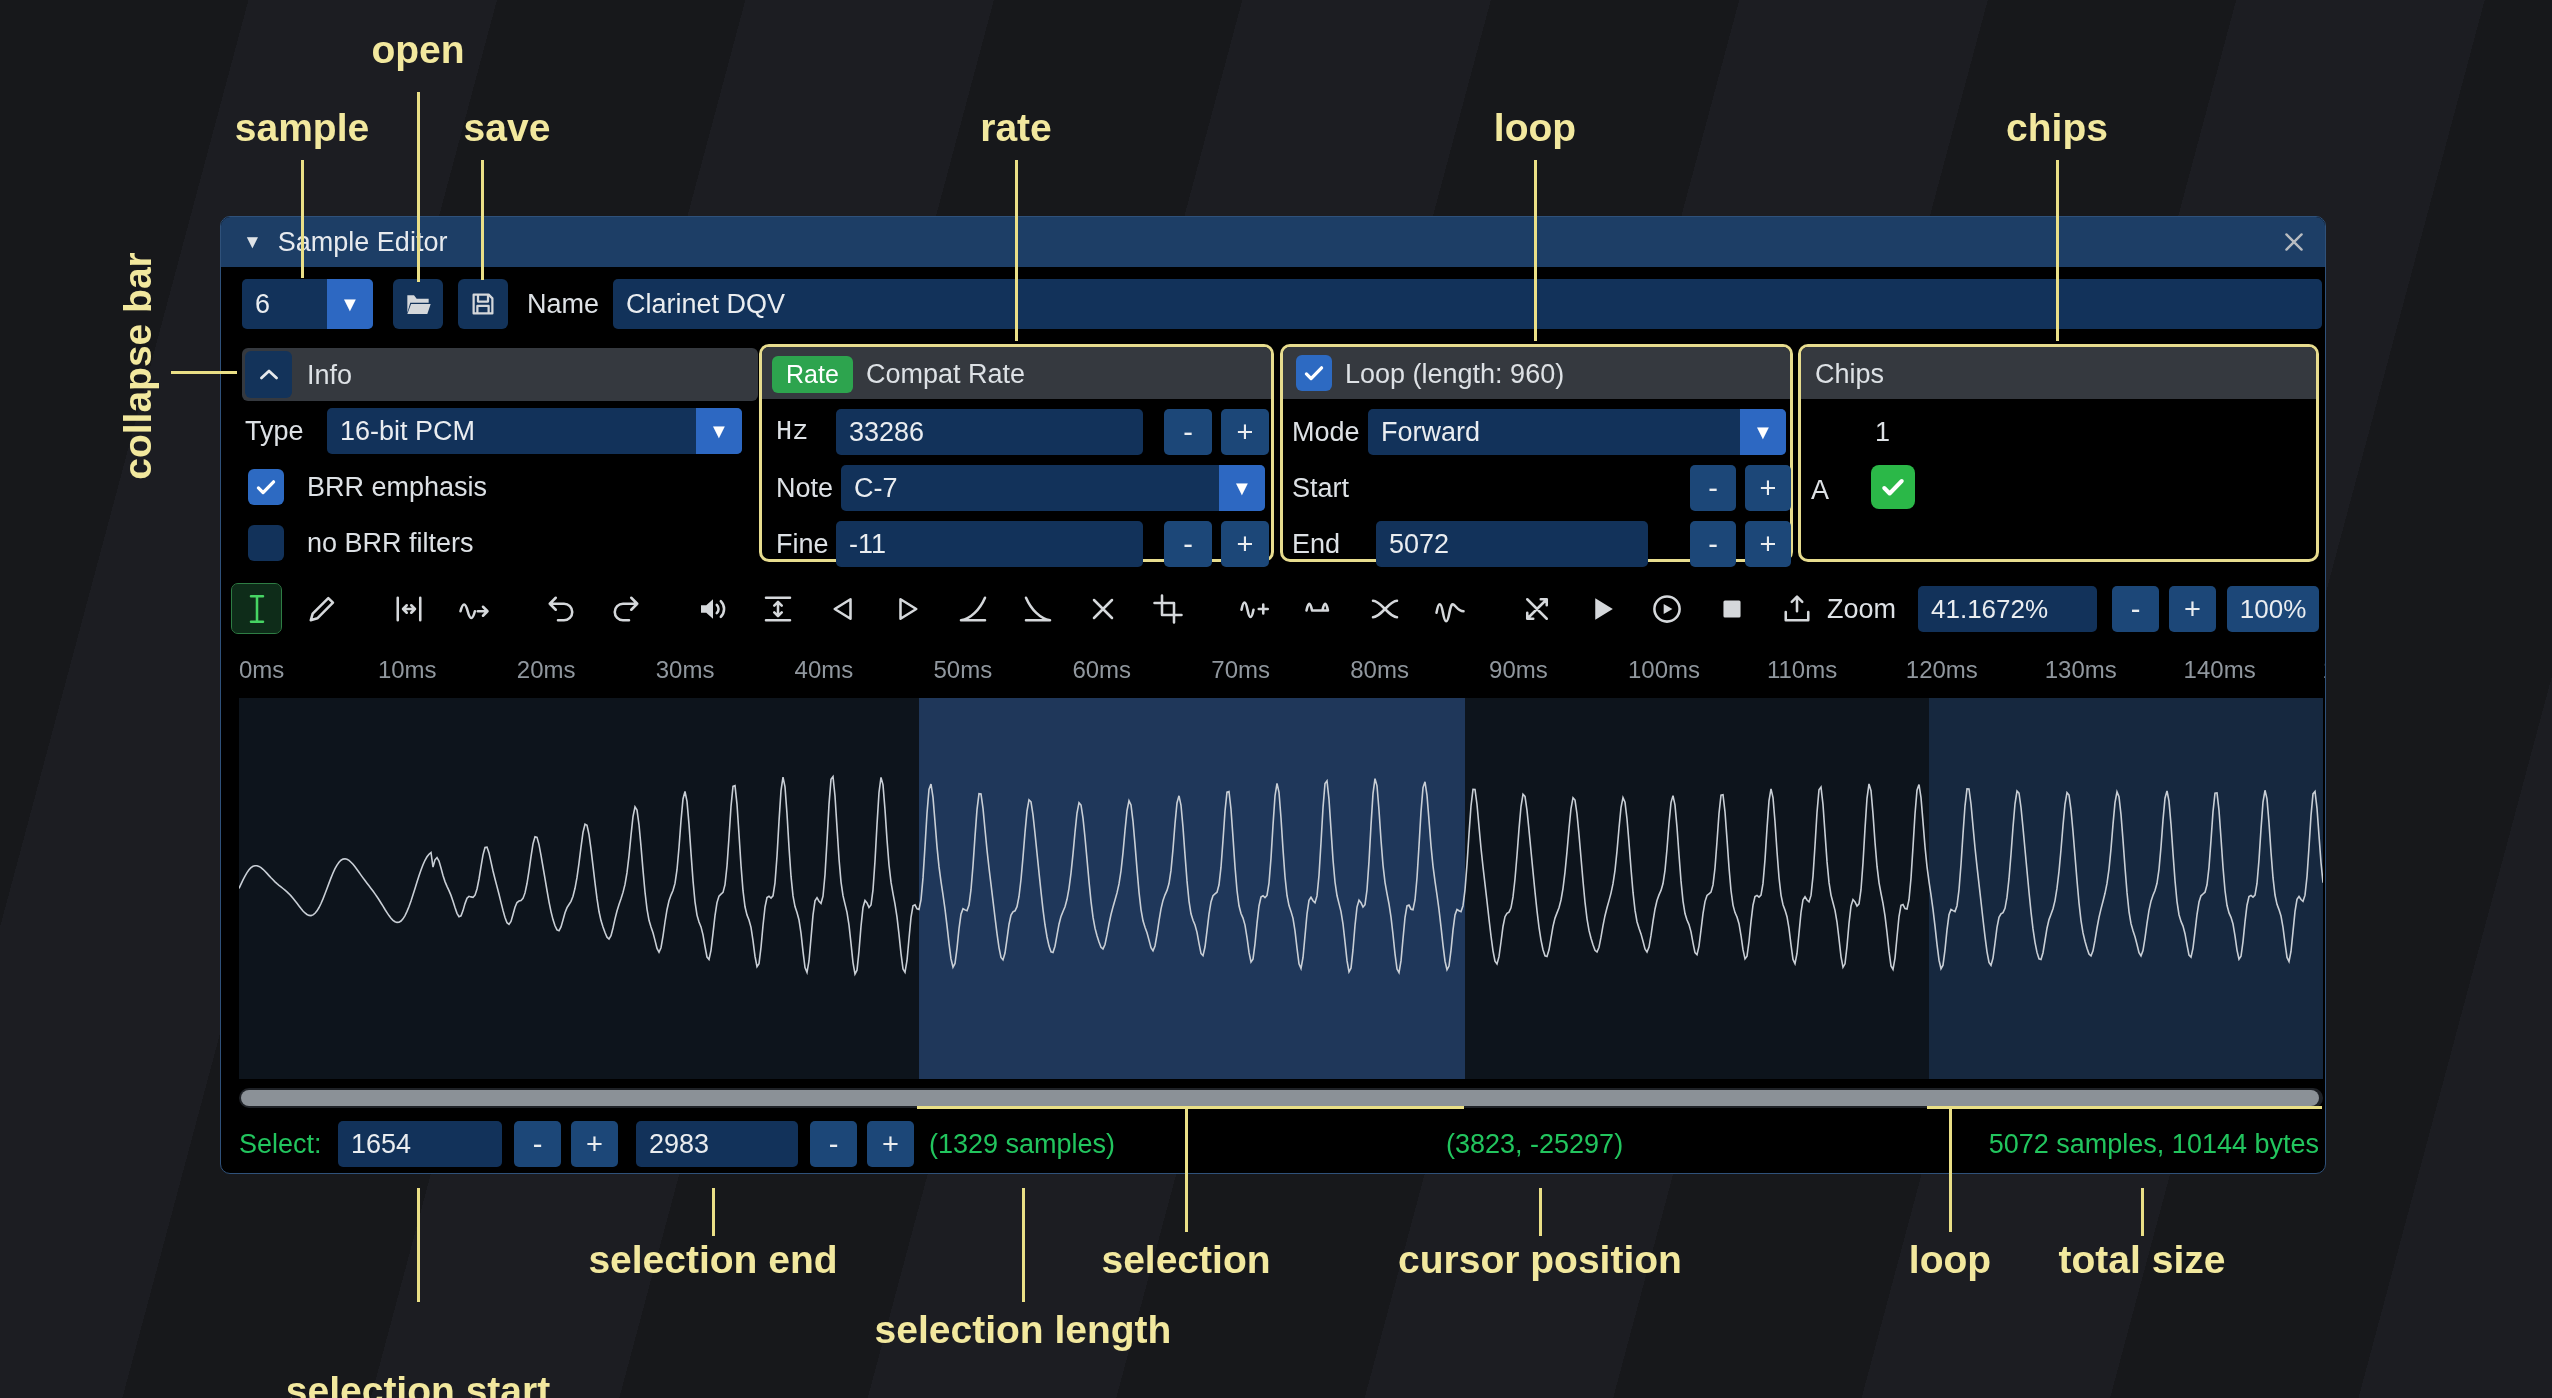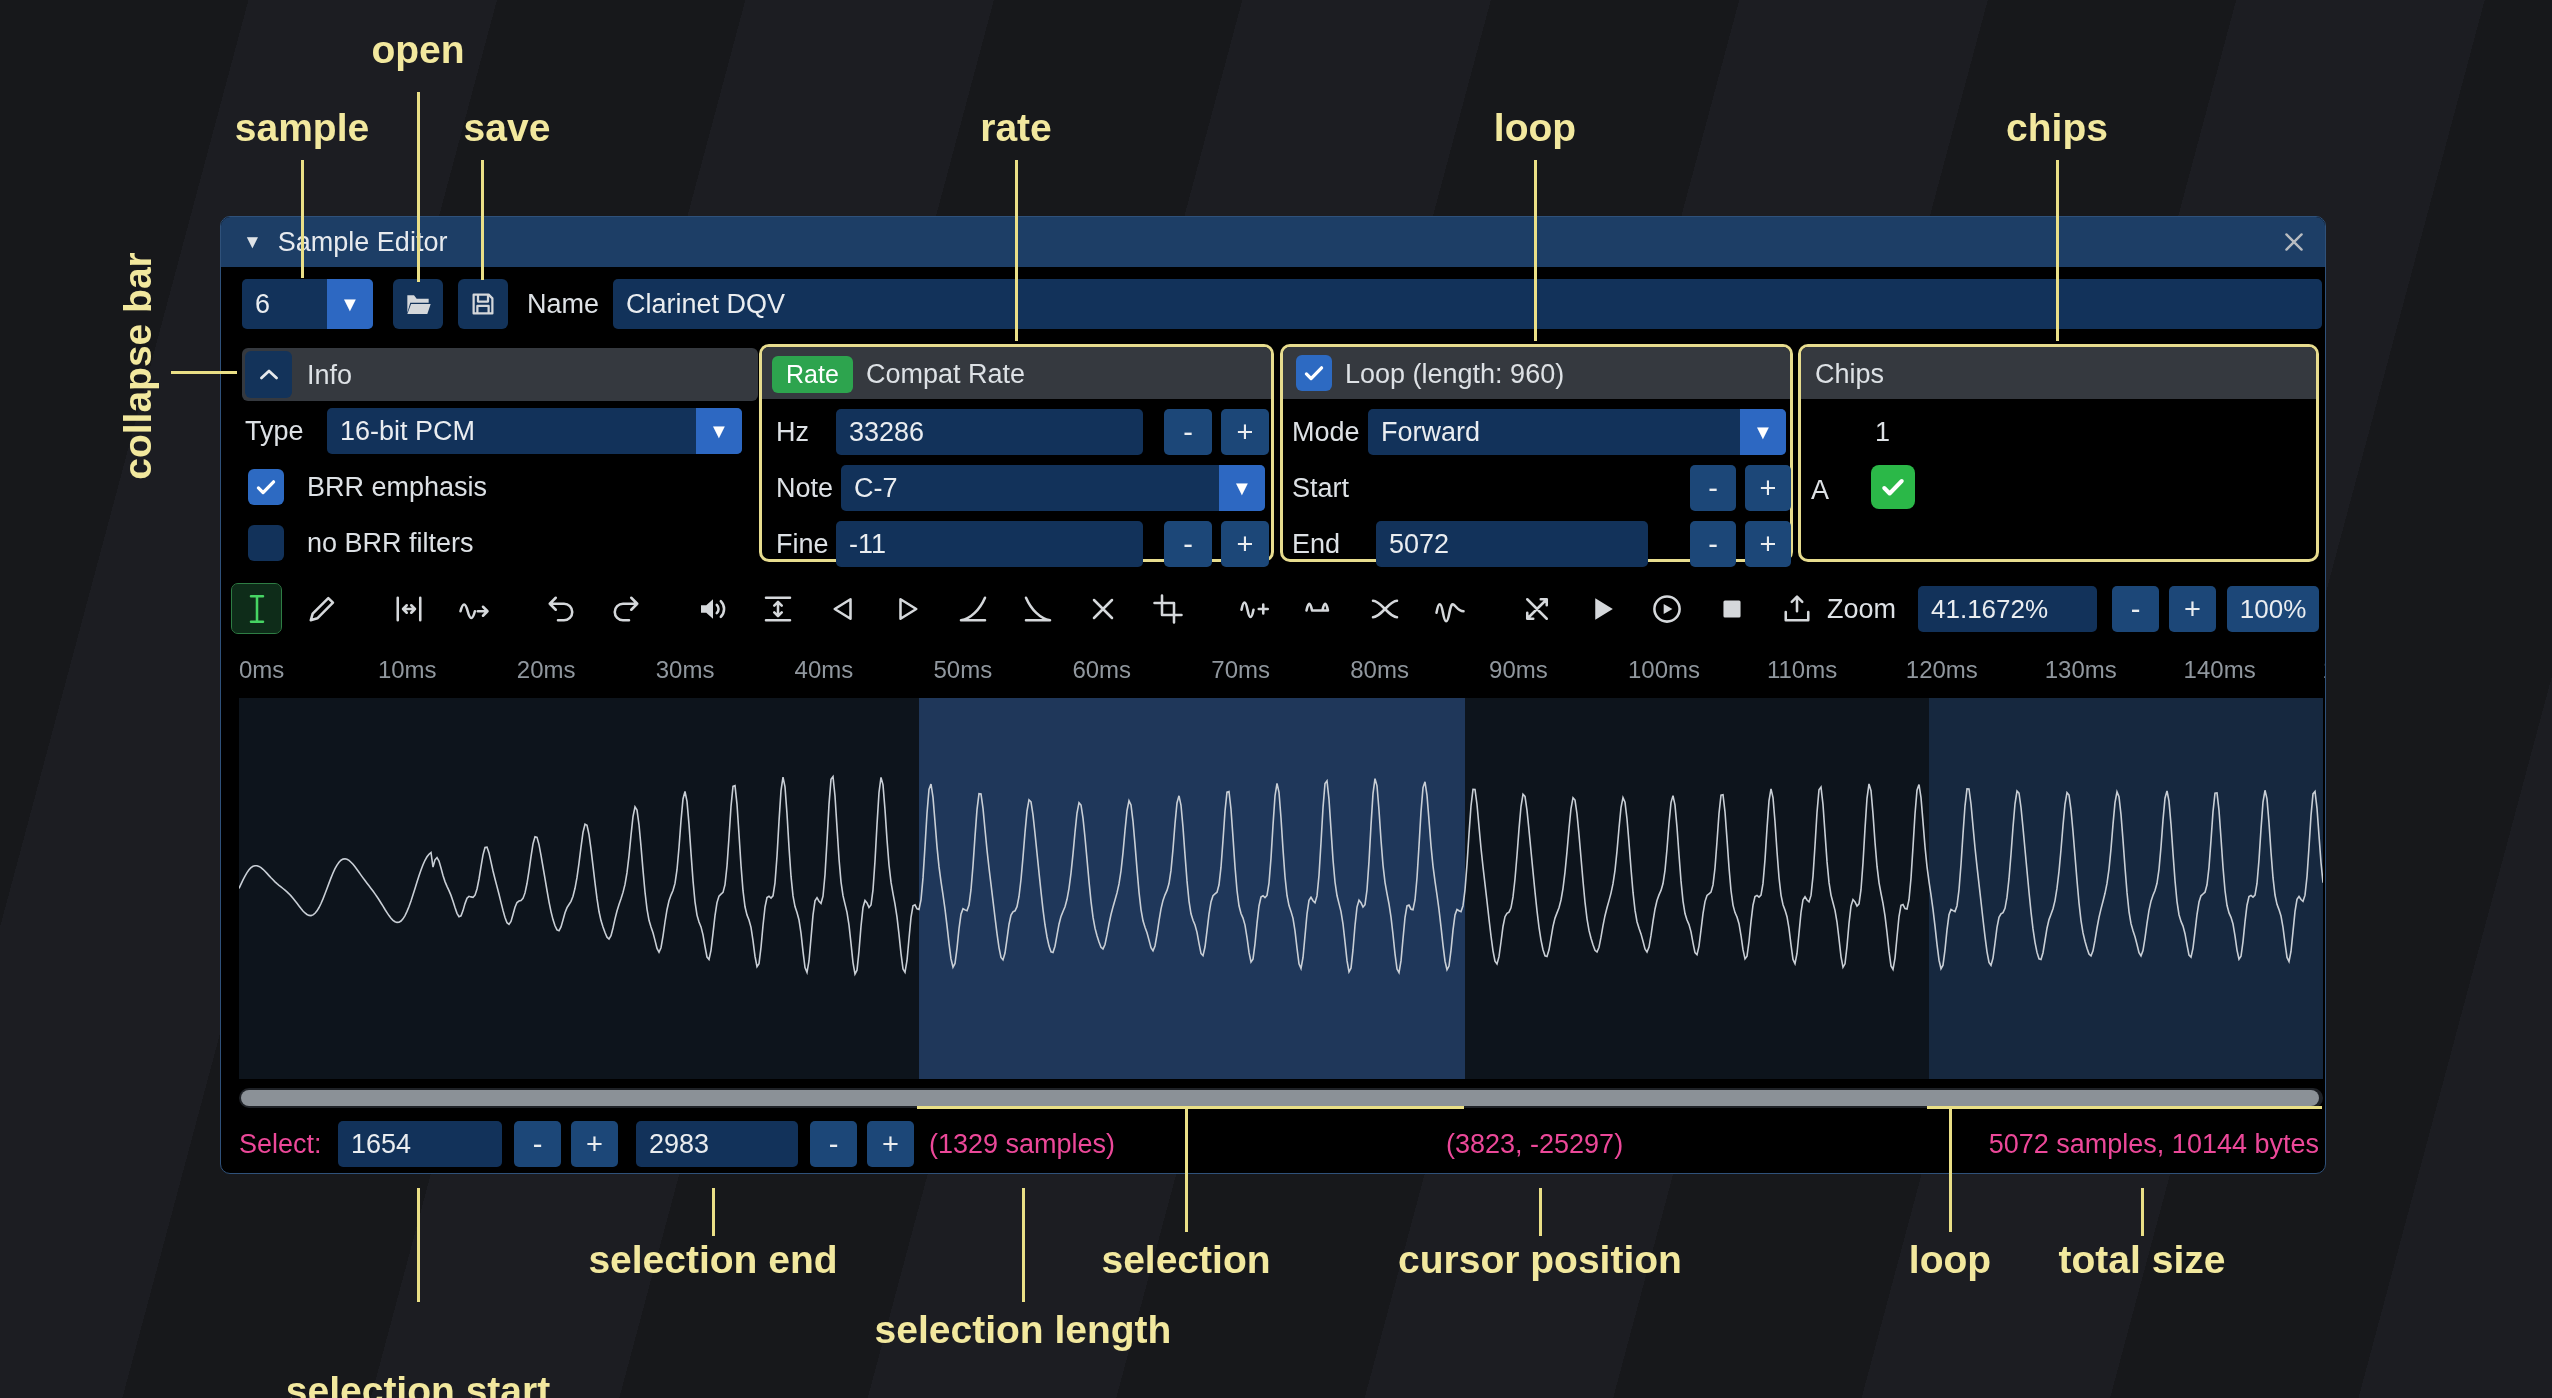--- a/index.html
+++ b/index.html
@@ -31,21 +31,21 @@
     padding:0 14px;top:9px;left:10px;}
   .toolbar{position:absolute;display:flex;gap:16px;align-items:center;height:49px;}
   .tbtn{width:49px;height:49px;display:flex;align-items:center;justify-content:center;border-radius:6px;flex:0 0 auto;}
   .tbtn.active{background:#0e2c19;outline:1px solid #2e7d44;}
   .tgap{width:6px;height:49px;flex:0 0 auto;}
   .tick{position:absolute;top:12px;color:#90979e;font-size:24px;white-space:nowrap;}
   .wave{position:absolute;background:#0d141c;overflow:hidden;}
   .region{position:absolute;top:0;bottom:0;}
   .scroll{position:absolute;background:#1e2126;border-radius:10px;}
   .thumb{position:absolute;left:2px;right:4px;top:2px;bottom:2px;background:#8b9197;border-radius:8px;}
-  .stat{position:absolute;color:#ec4899;font-size:27px;line-height:46px;white-space:nowrap;}
+  .stat{position:absolute;color:#22c55e;font-size:27px;line-height:46px;white-space:nowrap;}
   .ann{position:absolute;color:#f2e89e;font-size:39px;font-weight:600;transform:translateX(-50%);
     white-space:nowrap;z-index:20;}
   .ann.rot{transform:translate(-50%,-50%) rotate(-90deg);}
   .vline{position:absolute;width:3px;background:#eadf86;z-index:20;}
   .hline{position:absolute;height:3px;background:#eadf86;z-index:20;}
 </style>
 </head>
 <body>
 
 <div class="page">
@@ -135,21 +135,21 @@
         </svg>
     </div>
     <div class="lbl" style="left:86px;top:247px;">BRR emphasis</div>
     <div class="chk off" style="left:27px;top:308px;"></div>
     <div class="lbl" style="left:86px;top:303px;">no BRR filters</div>
 
     <div class="ybox" style="left:538px;top:127px;width:515px;height:218px;">
       <div class="strip" style="left:0;right:0;top:0;height:52px;border-radius:7px 7px 0 0;"></div>
       <div class="badge">Rate</div>
       <div class="lbl" style="left:104px;top:4px;">Compat Rate</div>
-      <div class="lbl" style="left:14px;top:62px;">Hz</div>
+      <div class="lbl" style="left:14px;top:62px;font-family:Liberation Mono, monospace;">Hz</div>
       <div class="inp" style="left:74px;top:62px;width:307px;">33286</div>
       <div class="sbtn" style="left:402px;top:62px;width:48px;">-</div>
       <div class="sbtn" style="left:459px;top:62px;width:48px;">+</div>
       <div class="lbl" style="left:14px;top:118px;">Note</div>
       <div class="combo" style="left:79px;top:118px;width:424px;">
         <span class="val">C-7</span>
         <span class="arrow">▼</span>
       </div>
       <div class="lbl" style="left:14px;top:174px;">Fine</div>
       <div class="inp" style="left:74px;top:174px;width:307px;">-11</div>

